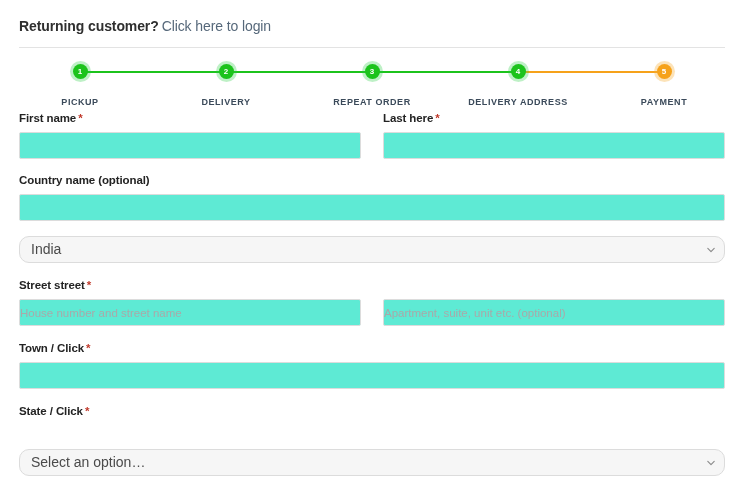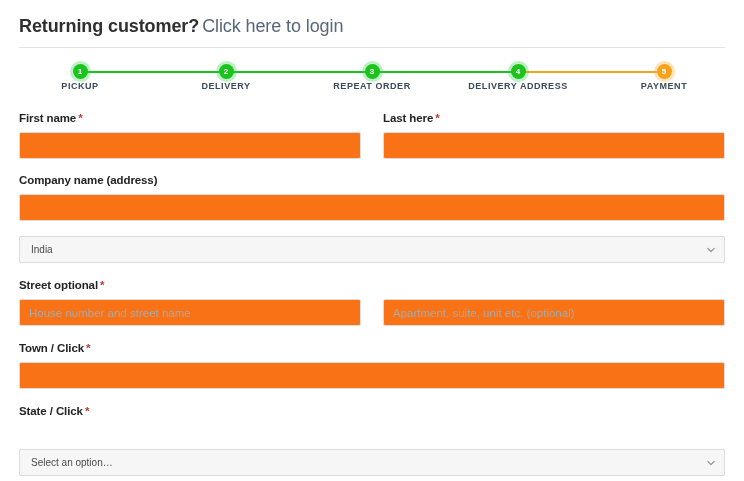--- a/index.html
+++ b/index.html
@@ -20,21 +20,21 @@
     position: relative;
     width: 744px;
     height: 481px;
     box-sizing: border-box;
     padding: 0 19px;
   }
 
   
   .returning-bar {
     padding-top: 18px;
-    font-size: 18px;
+    font-size: 14px;
     line-height: 16px;
     color: #2f2f2f;
     font-weight: 600;
     letter-spacing: -0.1px;
   }
   .returning-bar .label {
     display: inline;
   }
   .returning-bar .login-link {
     display: inline;
@@ -90,21 +90,21 @@
   }
   .step-bullet.green {
     background: #1cc31c;
     box-shadow: 0 0 0 3px rgba(40, 205, 65, 0.30);
   }
   .step-bullet.orange {
     background: #f6a21a;
     box-shadow: 0 0 0 3px rgba(247, 175, 55, 0.35);
   }
   .step-label {
-    margin-top: 2px;
+    margin-top: 18px;
     font-size: 9px;
     letter-spacing: 0.55px;
     color: #3b4a5a;
     font-weight: 700;
     white-space: nowrap;
     text-transform: uppercase;
   }
   .connector {
     position: absolute;
     top: 7px;
@@ -142,46 +142,46 @@
     font-weight: 700;
     margin-left: 2px;
   }
 
   .text-input {
     display: block;
     width: 100%;
     box-sizing: border-box;
     height: 27px;
     border: 1px solid #dcdcdc;
-    background: #f97316;
+    background: #5eead4;
     border-radius: 2px;
     font-family: "Liberation Sans", sans-serif;
     font-size: 11.5px;
     color: #3c3c3c;
-    padding: 0 9px;
+    padding: 0 0;
     outline: none;
   }
   .text-input::placeholder {
     color: #a9a9a9;
   }
 
   .select-wrap {
     position: relative;
     width: 100%;
   }
   .select-input {
     display: block;
     width: 100%;
     box-sizing: border-box;
     height: 27px;
     line-height: 25px;
     border: 1px solid #dcdcdc;
     background: #f6f6f6;
-    border-radius: 2px;
-    font-size: 10px;
+    border-radius: 10px;
+    font-size: 14px;
     color: #4a4a4a;
     padding: 0 26px 0 11px;
     white-space: nowrap;
     overflow: hidden;
     text-overflow: ellipsis;
     cursor: pointer;
   }
   .select-input.placeholderish { color: #4a4a4a; margin-top: 31px; }
   .chevron {
     position: absolute;
@@ -243,41 +243,41 @@
         <input class="text-input" type="text" value="" style="">
       </div>
       <div class="field">
         <label class="field-label"><span>Last here</span><span class="req">*</span></label>
         <input class="text-input" type="text" value="" style="">
       </div>
     </div>
 
     <div class="row mt-a">
       <div class="field full">
-        <label class="field-label">Company name (address)</label>
+        <label class="field-label">Country name (optional)</label>
         <input class="text-input" type="text" value="" style="">
       </div>
     </div>
 
     <div class="row mt-b">
       <div class="field full">
         <div class="select-wrap">
           <div class="select-input">India</div>
           <span class="chevron">
             <svg viewBox="0 0 10 10" width="8" height="8" aria-hidden="true">
               <path d="M1 3 L5 7 L9 3" fill="none" stroke="#8a8a8a" stroke-width="1.4" stroke-linecap="round" stroke-linejoin="round"></path>
             </svg>
           </span>
         </div>
       </div>
     </div>
 
     <div class="row mt-b">
       <div class="field">
-        <label class="field-label"><span>Street optional</span><span class="req">*</span></label>
+        <label class="field-label"><span>Street street</span><span class="req">*</span></label>
         <input class="text-input" type="text" placeholder="House number and street name" style="">
       </div>
       <div class="field">
         <label class="field-label">&nbsp;</label>
         <input class="text-input" type="text" placeholder="Apartment, suite, unit etc. (optional)" style="">
       </div>
     </div>
 
     <div class="row mt-b">
       <div class="field full">

